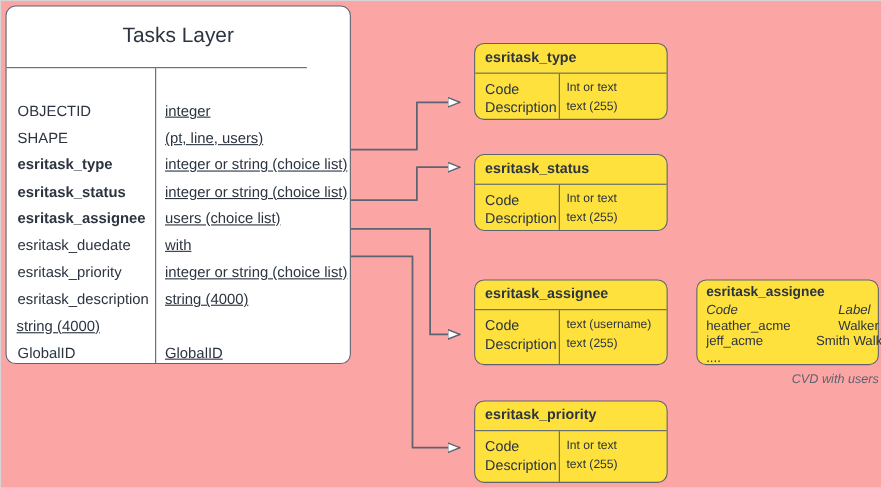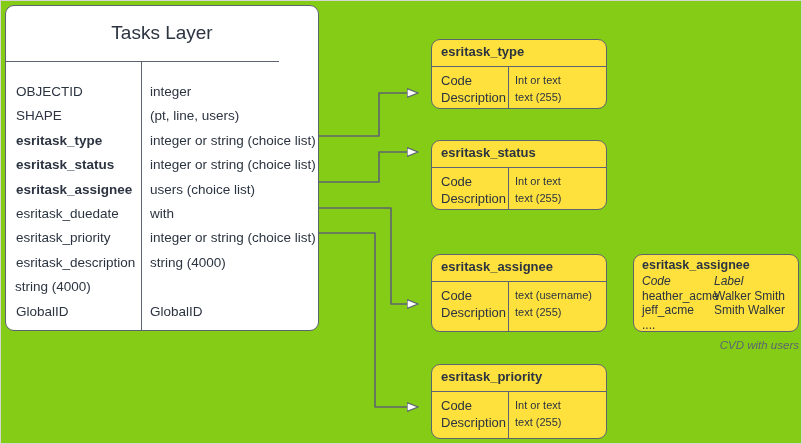--- a/index.html
+++ b/index.html
@@ -4,21 +4,21 @@
 <style>
   html, body {
     margin: 0;
     padding: 0;
     background: #ffffff;
   }
   #canvas {
     position: relative;
     width: 802px;
     height: 444px;
-    background: #84cc16;
+    background: #fca5a5;
     border: 1px solid #d5d5d5;
     box-sizing: border-box;
     overflow: hidden;
     font-family: "Liberation Sans", sans-serif;
     color: #2b3440;
   }
   svg.wires {
     position: absolute;
     left: 0;
     top: 0;
@@ -68,34 +68,35 @@
   }
   .fields {
     position: absolute;
     left: 0;
     top: 78px;
     width: 100%;
   }
   .frow {
     display: flex;
     height: 24.4px;
-    align-items: flex-start;
+    align-items: flex-end;
   }
   .fname {
     width: 135px;
     box-sizing: border-box;
     padding-left: 10px;
     font-size: 13.5px;
     white-space: nowrap;
   }
   .ftype {
     box-sizing: border-box;
     padding-left: 9px;
     font-size: 13.5px;
     white-space: nowrap;
+    text-decoration: underline;
   }
   .frow.bold .fname { font-weight: bold; }
 
   
   .ybox {
     position: absolute;
     background: #ffe13d;
     border: 1.6px solid #5d6470;
     border-radius: 9px;
     box-sizing: border-box;
@@ -169,21 +170,21 @@
     right: 4px;
   }
   .cvd-head, .cvd-row {
     display: flex;
     font-size: 12px;
     line-height: 14.5px;
     white-space: nowrap;
   }
   .cvd-head { font-style: italic; }
   .cvd-c1 { width: 72px; }
-  .cvd-c2 { flex: 1; }
+  .cvd-c2 { flex: 1; margin-left: 48px; }
   .cvd-caption {
     position: absolute;
     left: 632px;
     top: 338px;
     width: 166px;
     text-align: right;
     font-size: 11.5px;
     font-style: italic;
     color: #5d6470;
   }

